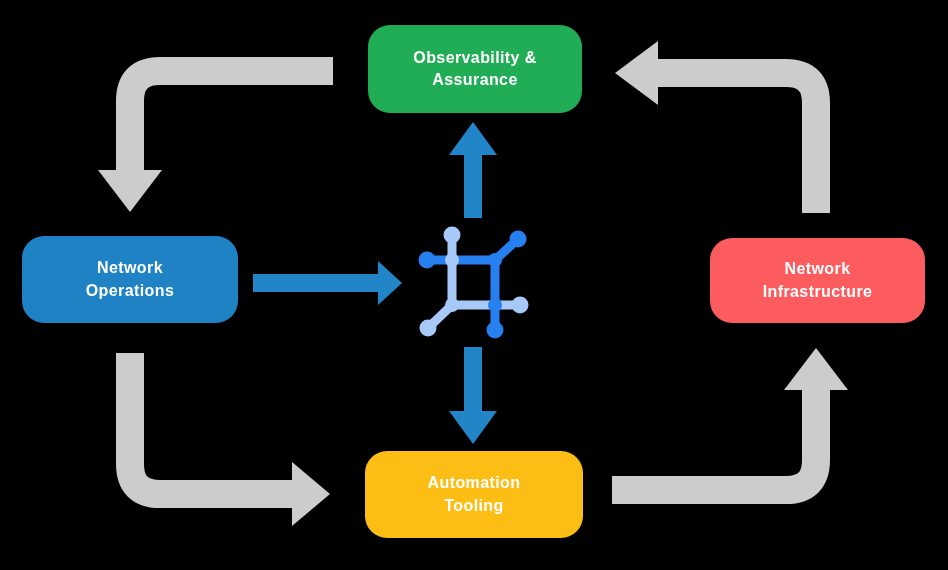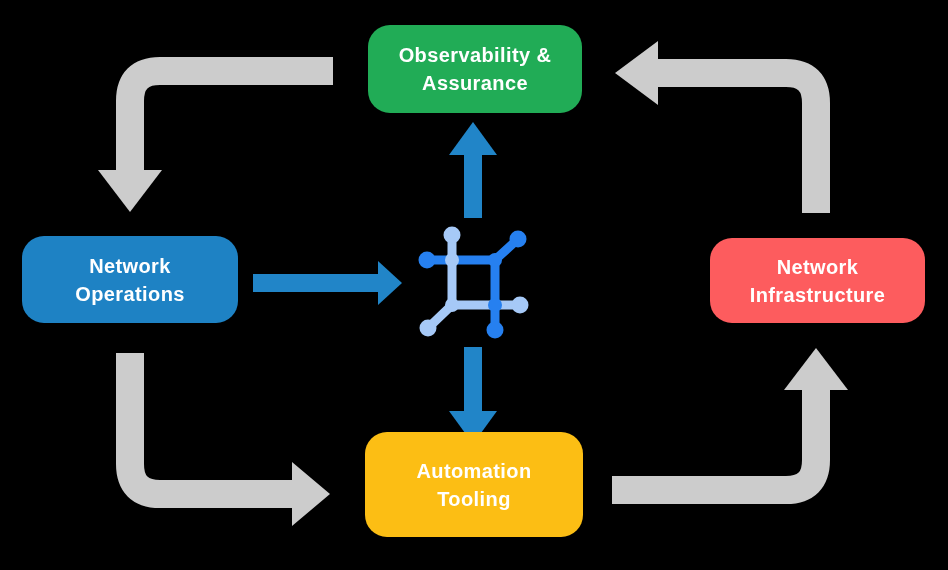--- a/index.html
+++ b/index.html
@@ -13,28 +13,28 @@
     position:relative;width:948px;height:570px;background:var(--bg,#000);
   }
   .arrow-layer{
     position:absolute;left:0;top:0;width:948px;height:570px;
   }
   .node{
     position:absolute;
     display:flex;align-items:center;justify-content:center;
     border-radius:22px;
     color:var(--label,#fff);
-    font-size:20px;font-weight:600;letter-spacing:.4px;
+    font-size:16px;font-weight:600;letter-spacing:.4px;
     text-align:center;line-height:1.4;
     white-space:pre-line;
   }
   .node-observability{left:368px;top:25px;width:214px;height:88px;background:var(--green,#21AC56);}
   .node-operations{left:22px;top:236px;width:216px;height:87px;background:var(--blue,#1E82C4);}
   .node-infrastructure{left:710px;top:238px;width:215px;height:85px;background:var(--red,#FD5C5E);}
-  .node-automation{left:365px;top:432px;width:218px;height:105px;background:var(--yellow,#FCBE14);}
+  .node-automation{left:365px;top:451px;width:218px;height:87px;background:var(--yellow,#FCBE14);}
   .gray-bend{fill:none;stroke:var(--gray,#CCC);stroke-width:28;}
   .gray-head{fill:var(--gray,#CCC);}
   .blue-shaft{fill:none;stroke:var(--arrow_blue,#2185C8);stroke-width:18;}
   .blue-head{fill:var(--arrow_blue,#2185C8);}
   .icon-dark-line{fill:none;stroke:var(--icon_dark,#2680F0);stroke-width:9;}
   .icon-light-line{fill:none;stroke:var(--icon_light,#A6C9F7);stroke-width:9;}
   .icon-dark-dot{fill:var(--icon_dark,#2680F0);}
   .icon-light-dot{fill:var(--icon_light,#A6C9F7);}
 </style>
 </head>

